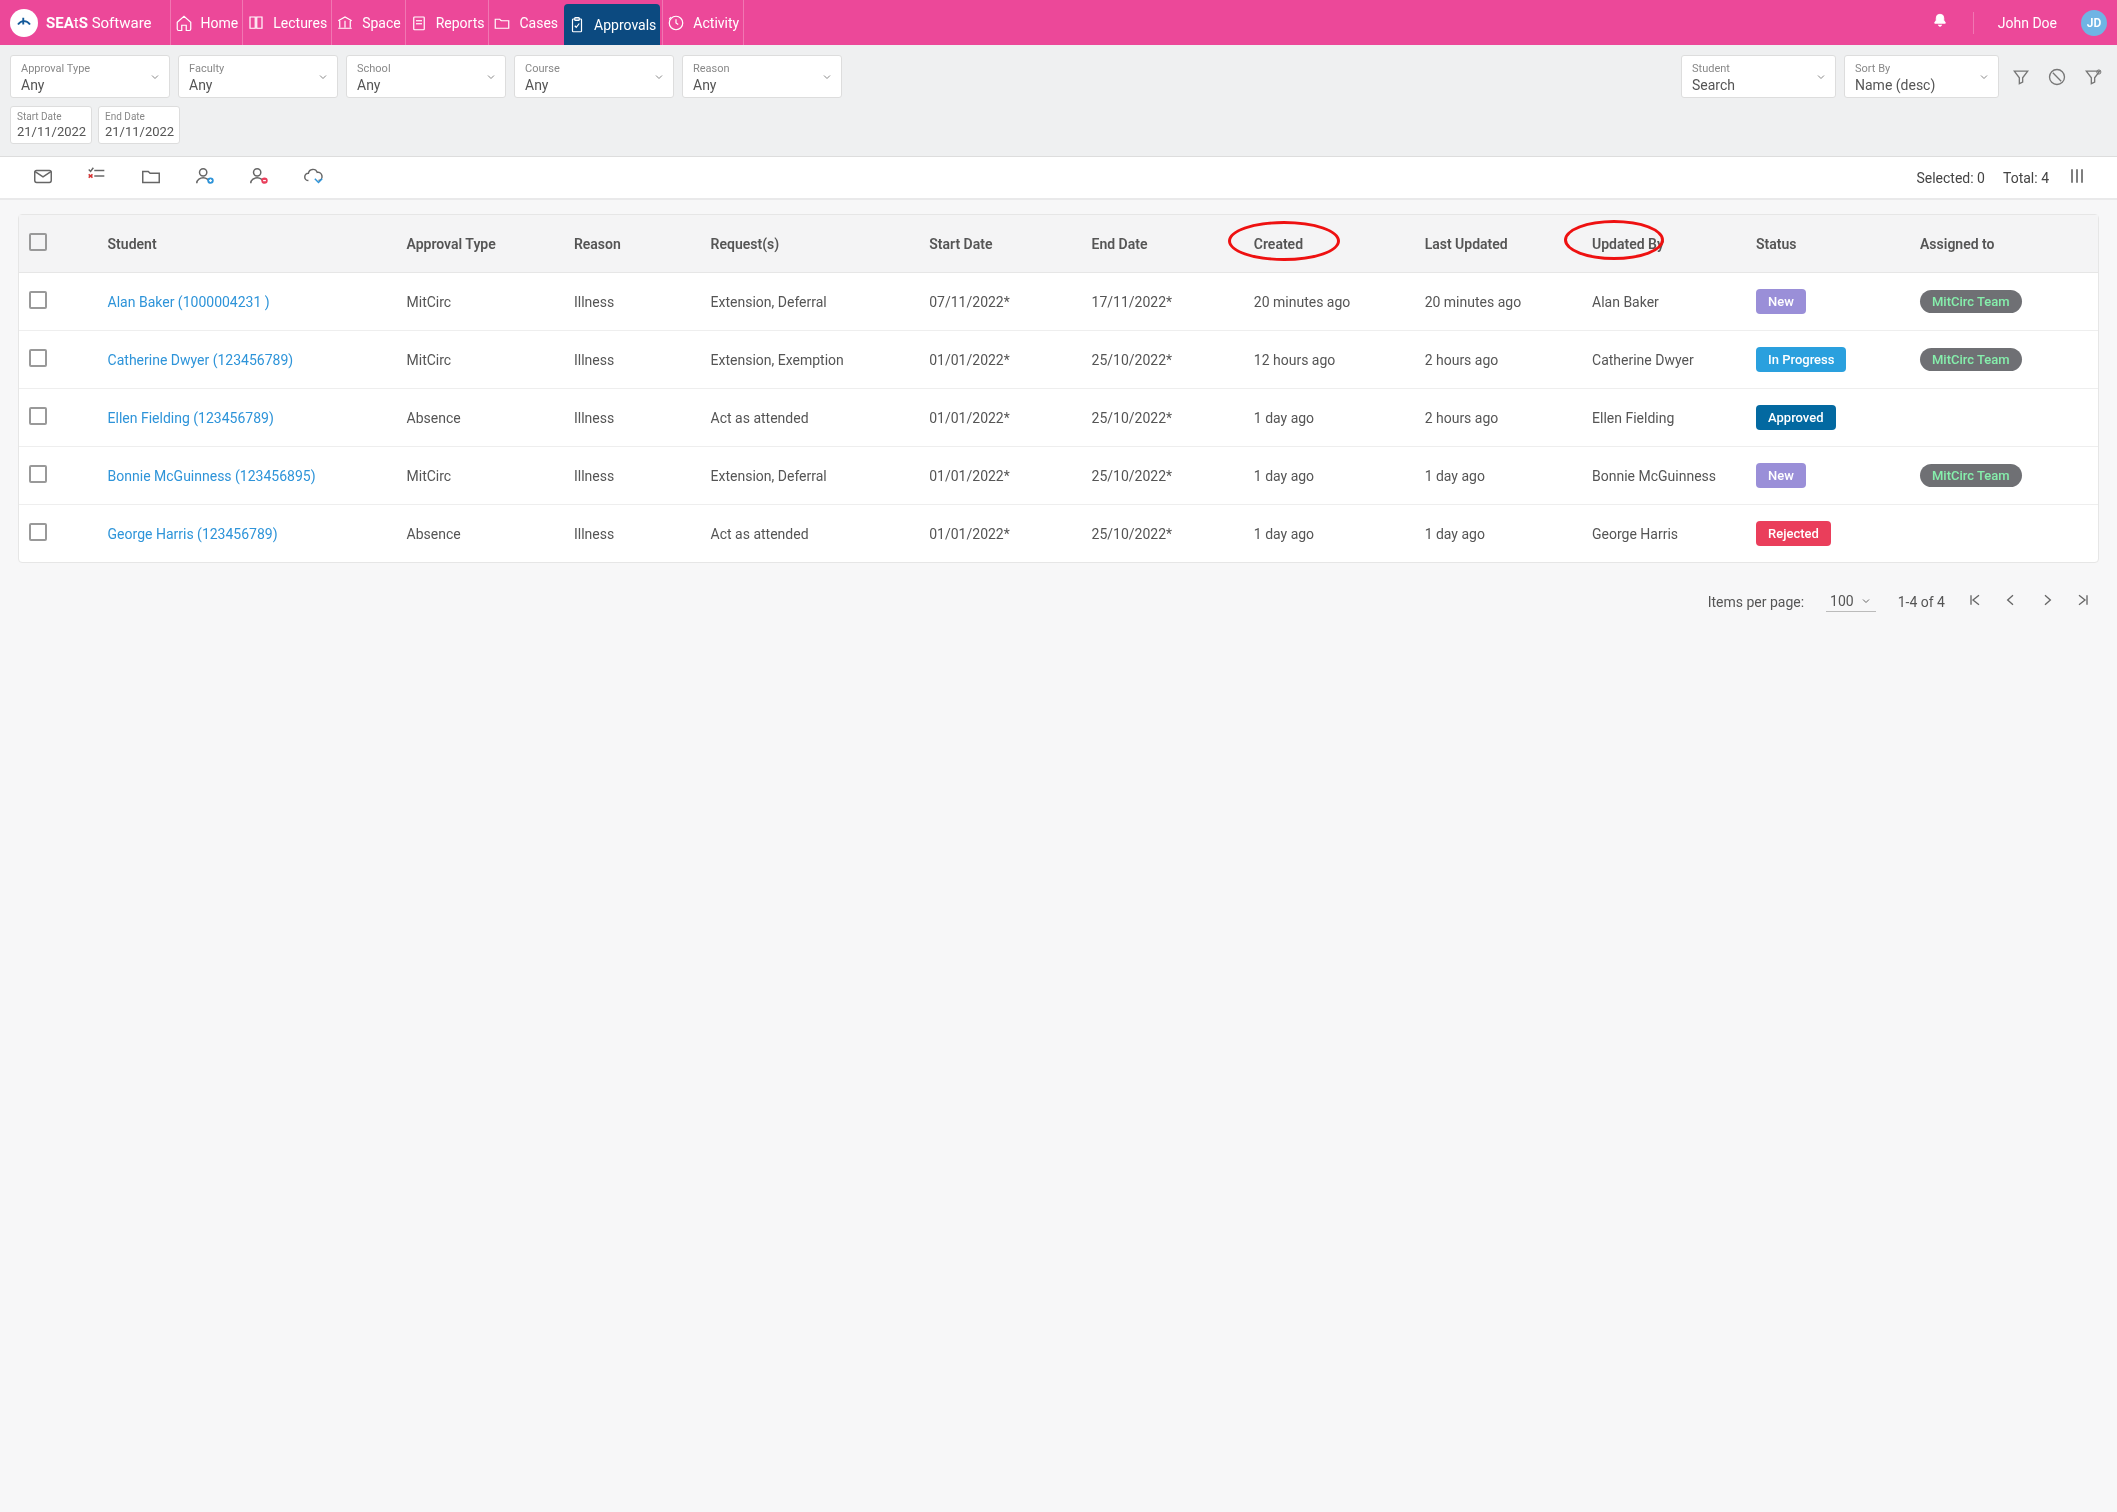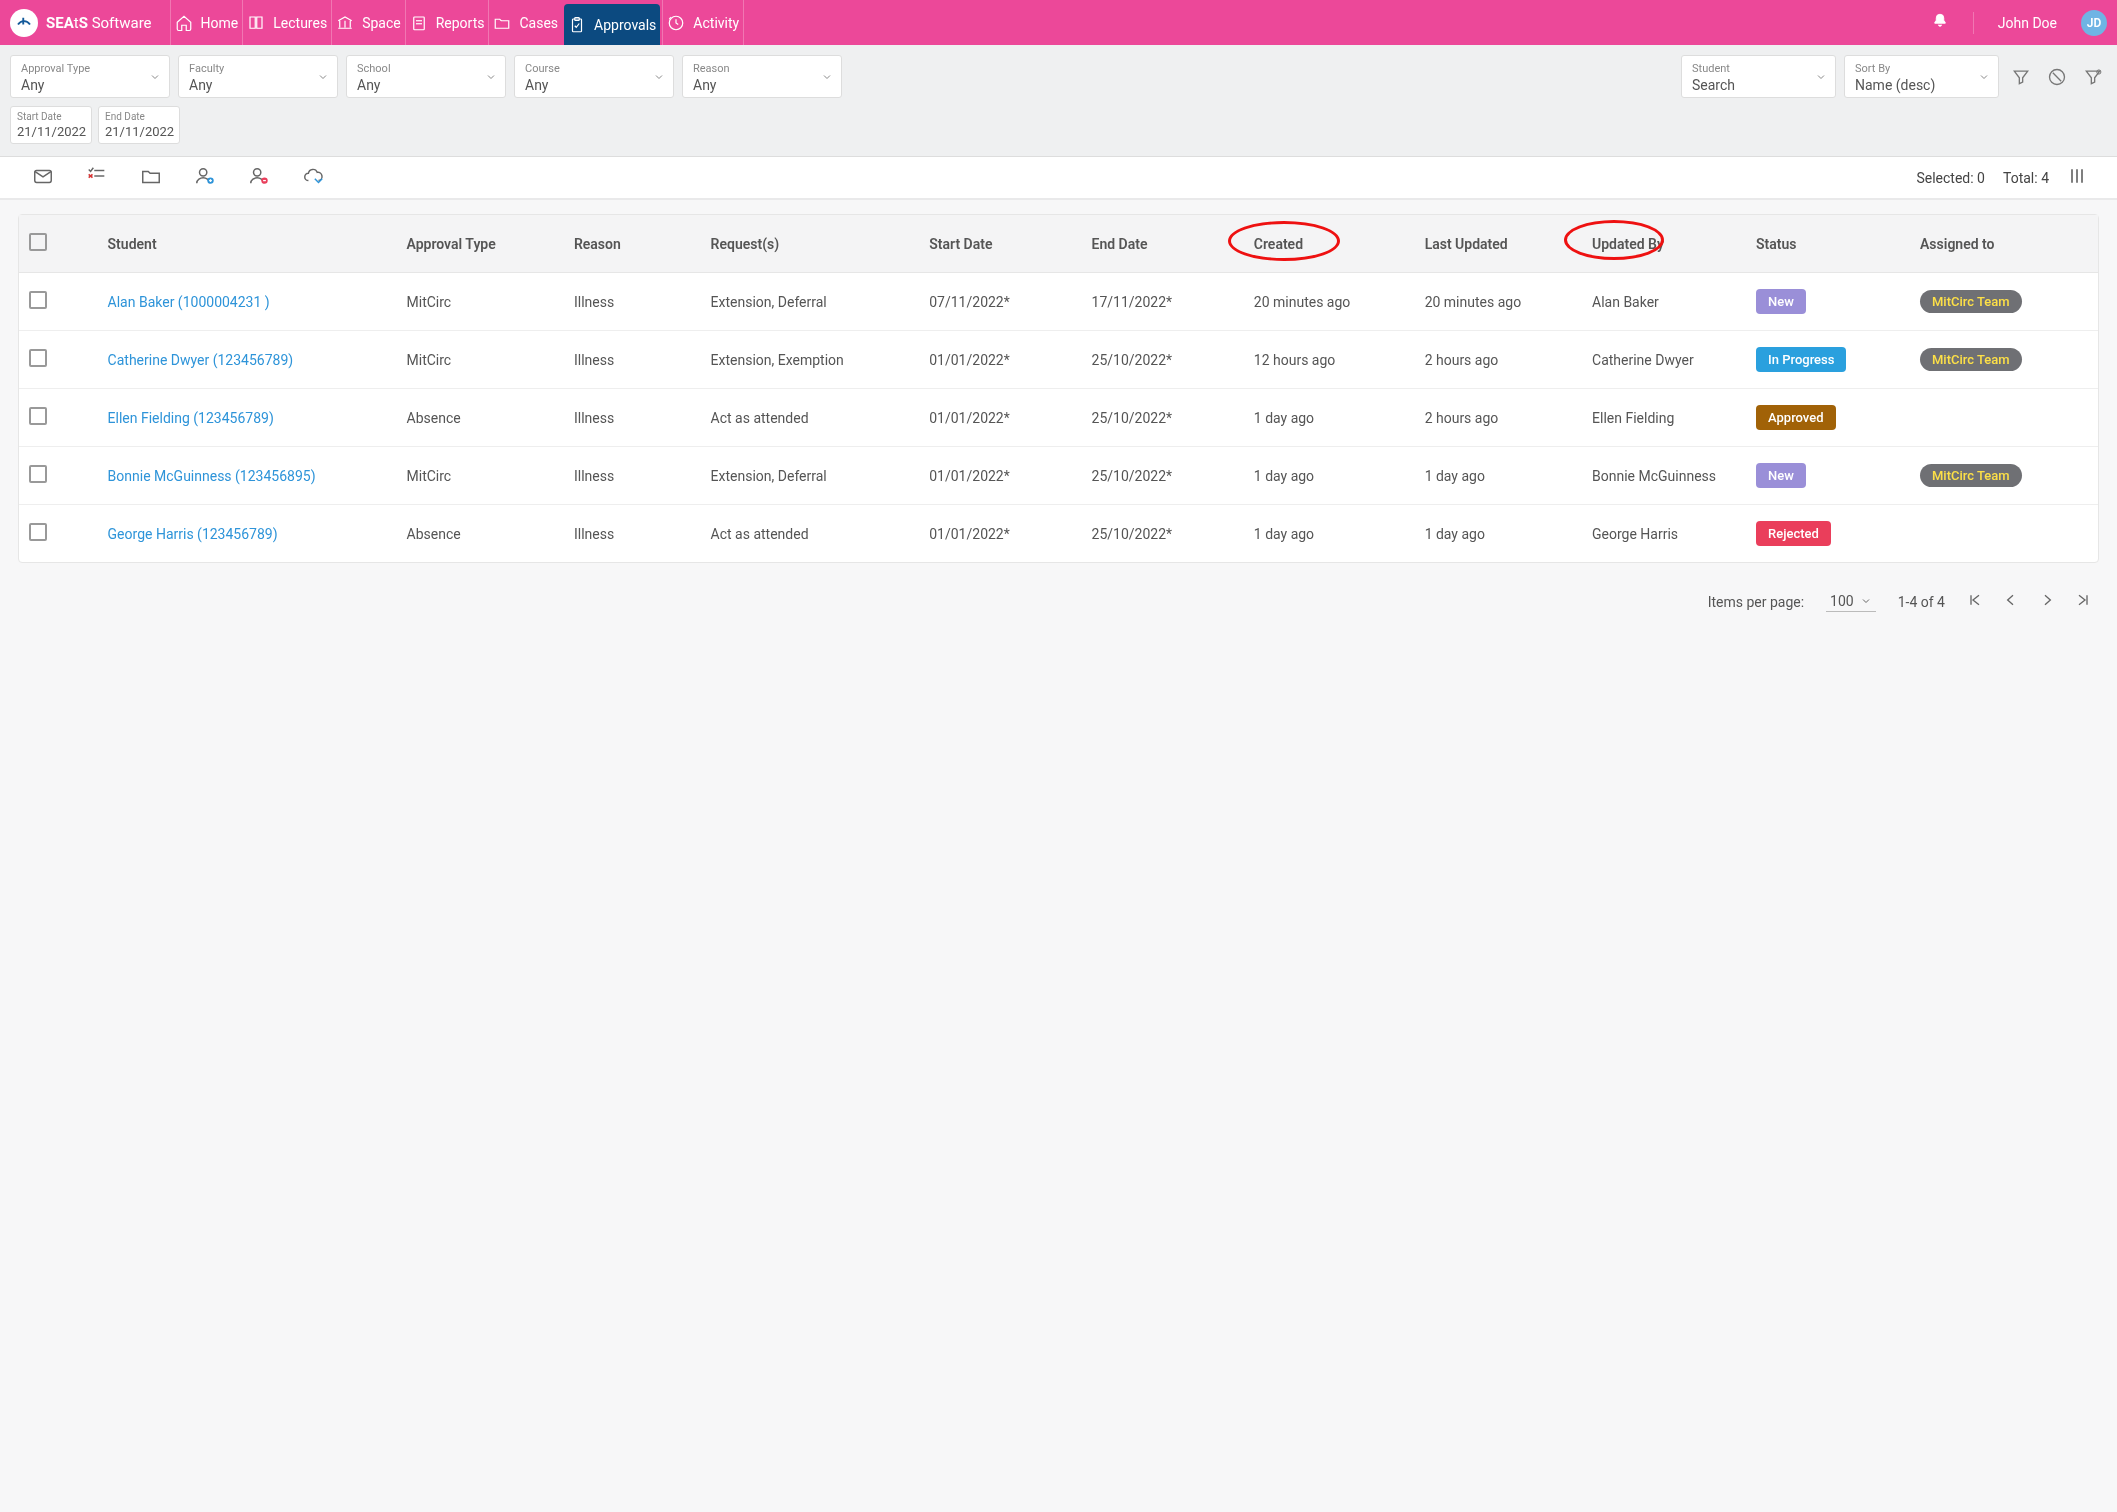--- a/index.html
+++ b/index.html
@@ -128,26 +128,26 @@
     width: 18px; height: 18px; border: 2px solid #999; border-radius: 2px; display:inline-block;
   }
   .student-link { color: #2e94d9; }
 
   .badge {
     display: inline-block; padding: 5px 12px; border-radius: 4px;
     color: #fff; font-size: 13px; font-weight: 500;
   }
   .badge-new { background: #9a8fd8; }
   .badge-progress { background: #2aa0de; }
-  .badge-approved { background: #a16207; }
+  .badge-approved { background: #0369a1; }
   .badge-rejected { background: #ea3e5b; }
 
   .chip {
     display: inline-block; padding: 4px 12px; border-radius: 12px;
-    background: #6f7074; color: #fde047; font-size: 13px; font-weight: 500;
+    background: #6f7074; color: #86efac; font-size: 13px; font-weight: 500;
   }
 
   .circle-anno {
     position: absolute;
     border: 3px solid #e11;
     border-radius: 50%;
     pointer-events: none;
   }
   .circle1 { left: -16px; top: 6px; width: 112px; height: 40px; }
   .circle2 { left: -18px; top: 5px; width: 100px; height: 40px; }

